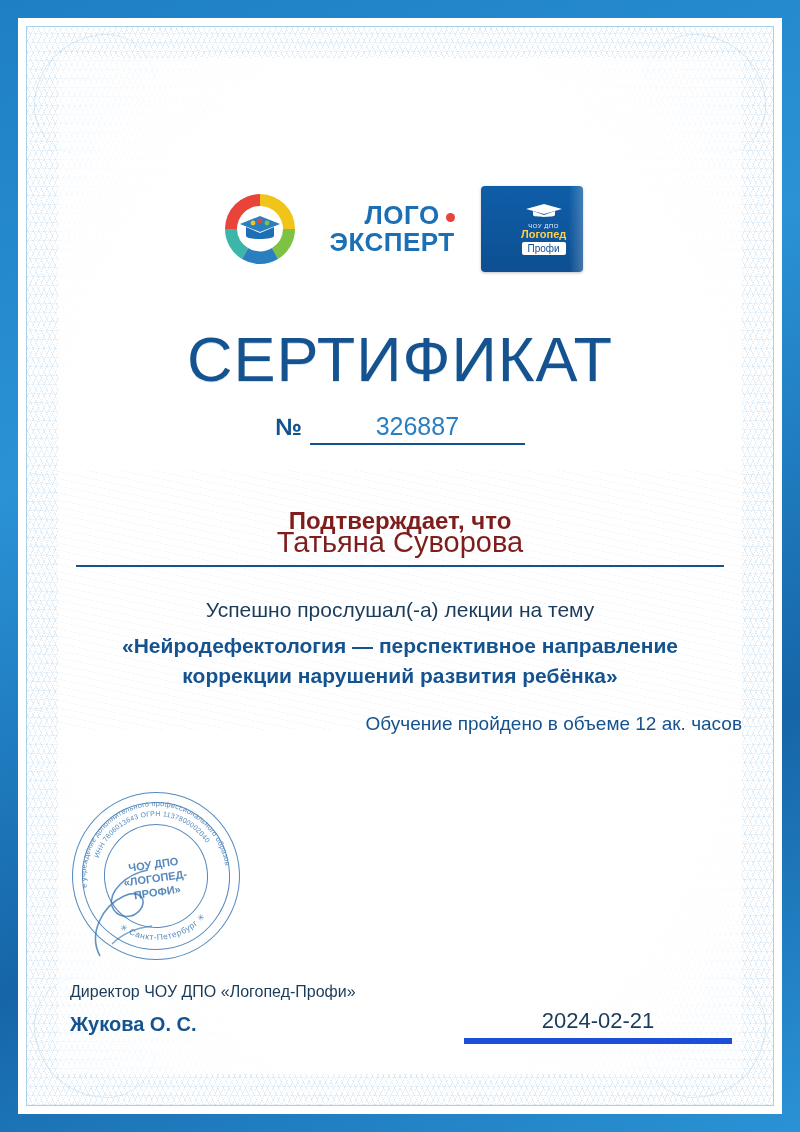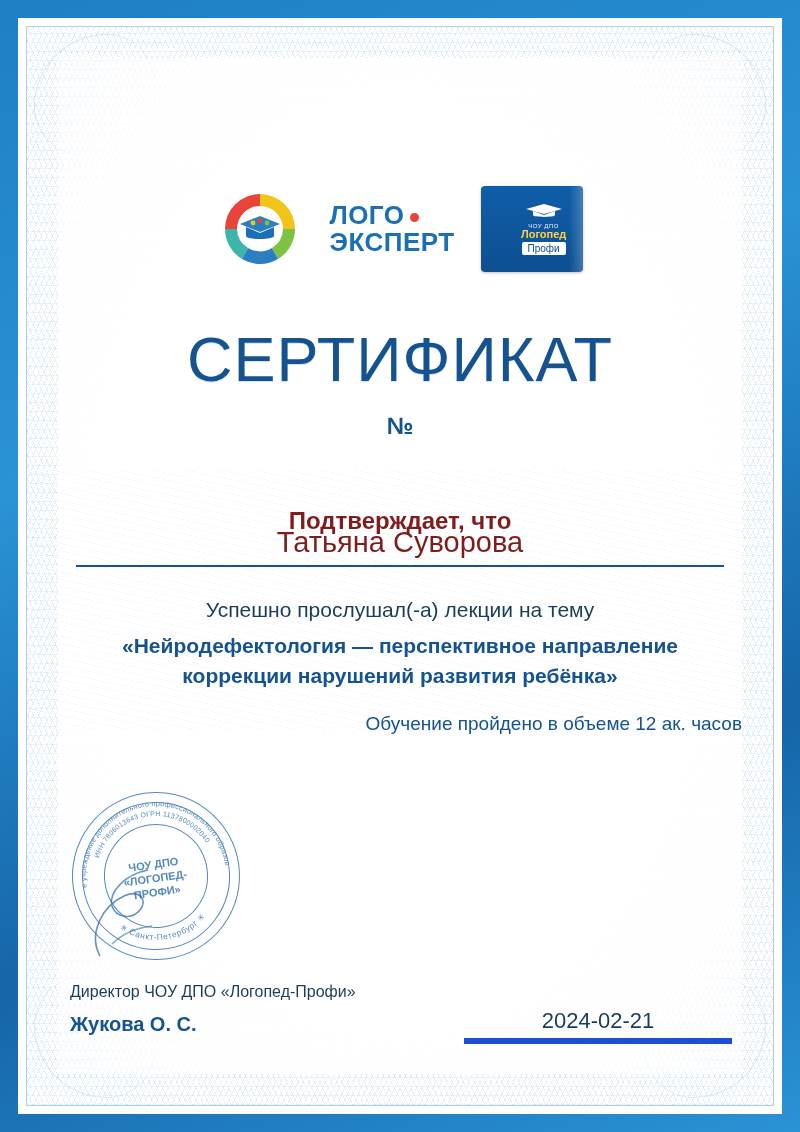--- a/index.html
+++ b/index.html
@@ -98,21 +98,21 @@
     gap: 26px;
   }
 
   
   .logo-expert {
     display: flex;
     align-items: center;
     gap: 10px;
   }
   .logo-mark { width: 86px; height: 86px; position: relative; }
-  .logo-words { text-align: left; line-height: 1.04; margin-left: 16px; }
+  .logo-words { text-align: right; line-height: 1.04; margin-left: 16px; }
   .logo-words .w1 {
     font-size: 26px; font-weight: bold; color: #1a6fb5; letter-spacing: .5px;
   }
   .logo-words .w1 .dot {
     display: inline-block; width: 9px; height: 9px; border-radius: 50%;
     background: #e8443a; vertical-align: middle; margin-left: 6px;
   }
   .logo-words .w2 {
     font-size: 26px; font-weight: bold; color: #1a6fb5; letter-spacing: .5px;
   }
@@ -338,20 +338,21 @@
         <div class="t-mid">Логопед</div>
         <div class="t-box">Профи</div>
       </div>
 
     </div>
 
     <div class="title">СЕРТИФИКАТ</div>
 
     <div class="number-row">
       <span class="number-label">№</span>
+      <span class="number-value">326887</span>
     </div>
 
     <div class="confirms">Подтверждает, что</div>
 
     <div class="recipient">Татьяна Суворова</div>
 
     <div class="listened">Успешно прослушал(-а) лекции на тему</div>
     <div class="topic">«Нейродефектология — перспективное направление коррекции нарушений развития ребёнка»</div>
     <div class="hours">Обучение пройдено в объеме 12 ак. часов</div>
 

